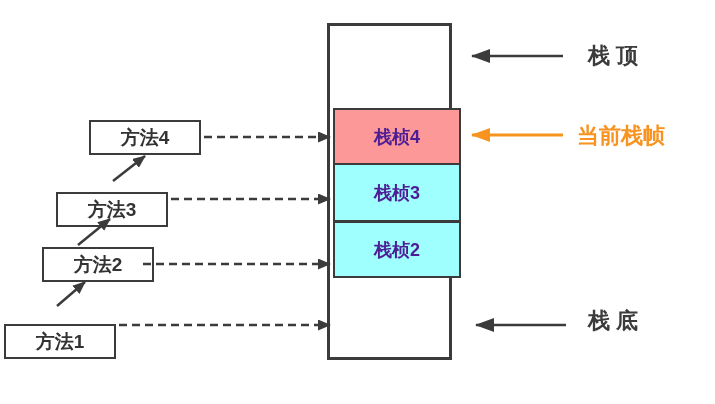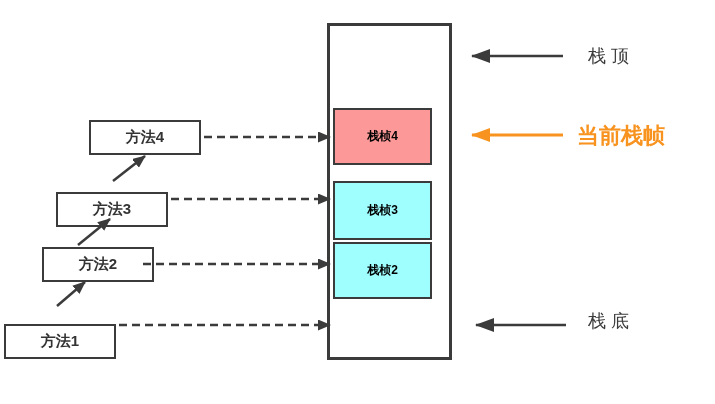--- a/index.html
+++ b/index.html
@@ -10,41 +10,41 @@
   }
   html,body{margin:0;padding:0;background:#fff;}
   body{font-family:"Liberation Sans","DejaVu Sans",sans-serif;}
   .canvas{
     position:relative;width:715px;height:404px;background:#ffffff;overflow:hidden;
   }
   .method-box{
     position:absolute;width:112px;height:35px;background:#ffffff;
     border:2px solid var(--line);box-sizing:border-box;
     display:flex;align-items:center;justify-content:center;
-    font-weight:bold;font-size:15px;color:#333;z-index:2;
+    font-weight:bold;font-size:19px;color:#333;z-index:2;
   }
   .stack-outline{
     position:absolute;left:327px;top:23px;width:125px;height:337px;
     background:#ffffff;border:3px solid var(--line);box-sizing:border-box;z-index:1;
   }
   .frame{
-    position:absolute;left:333px;width:99px;border:2px solid var(--line);
+    position:absolute;left:333px;width:128px;border:2px solid var(--line);
     box-sizing:border-box;display:flex;align-items:center;justify-content:center;
-    font-weight:bold;font-size:12px;color:#000000;z-index:2;
+    font-weight:bold;font-size:18px;color:#4c1d95;z-index:2;
   }
   .frame.current{background:var(--frame-current);}
   .frame.normal{background:var(--frame-normal);}
   .overlay{position:absolute;left:0;top:0;z-index:3;pointer-events:none;}
   .dash{stroke:var(--line);stroke-width:2.5;stroke-dasharray:8 5;fill:none;}
   .solid{stroke:var(--line);stroke-width:2.5;fill:none;}
   .solid-accent{stroke:var(--accent);stroke-width:3;fill:none;}
   .fill-line{fill:var(--line);}
   .fill-accent{fill:var(--accent);}
   .side-label{
-    position:absolute;font-size:18px;color:var(--line);white-space:nowrap;line-height:22px;
+    position:absolute;font-size:22px;color:var(--line);white-space:nowrap;line-height:22px;font-weight:bold;
   }
   .side-label.accent{color:var(--accent);font-weight:bold;font-size:22px;}
 </style>
 </head>
 <body>
 
 <div class="canvas">
 
   <div class="method-box" style="left:4px;top:324px;">
     <span>方法1</span>
@@ -57,24 +57,24 @@
   </div>
   <div class="method-box" style="left:89px;top:120px;">
     <span>方法4</span>
   </div>
 
   <div class="stack-outline"></div>
 
   <div class="frame current" style="top:108px;height:57px;">
     <span>栈桢4</span>
   </div>
-  <div class="frame normal" style="top:181px;height:59px;">
+  <div class="frame normal" style="top:163px;height:59px;">
     <span>栈桢3</span>
   </div>
-  <div class="frame normal" style="top:242px;height:57px;align-items:center;">
+  <div class="frame normal" style="top:221px;height:57px;align-items:center;">
     <span>栈桢2</span>
   </div>
 
   <svg class="overlay" width="715" height="404" viewBox="0 0 715 404">
     <defs>
       <marker id="ah-dark" markerWidth="13" markerHeight="11" refX="12" refY="5.5" orient="auto" markerUnits="userSpaceOnUse">
         <path d="M0,0 L13,5.5 L0,11 Z" class="fill-line"></path>
       </marker>
       <marker id="ah-big-dark" markerWidth="19" markerHeight="14" refX="18" refY="7" orient="auto" markerUnits="userSpaceOnUse">
         <path d="M0,0 L19,7 L0,14 Z" class="fill-line"></path>

